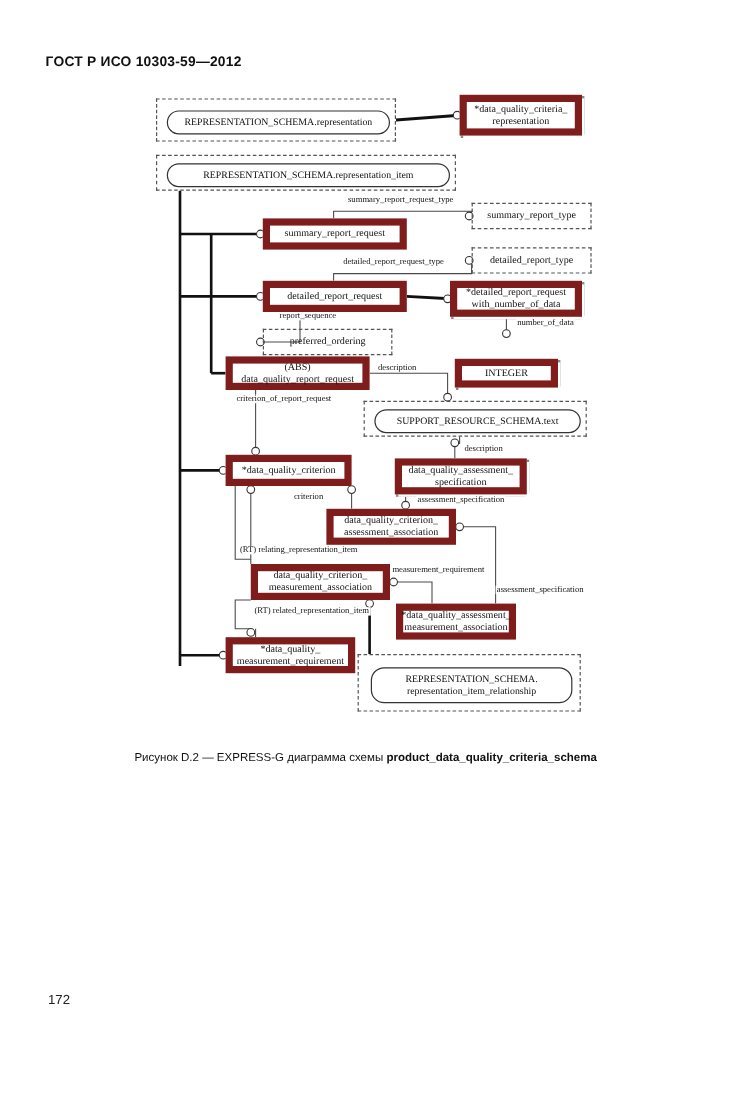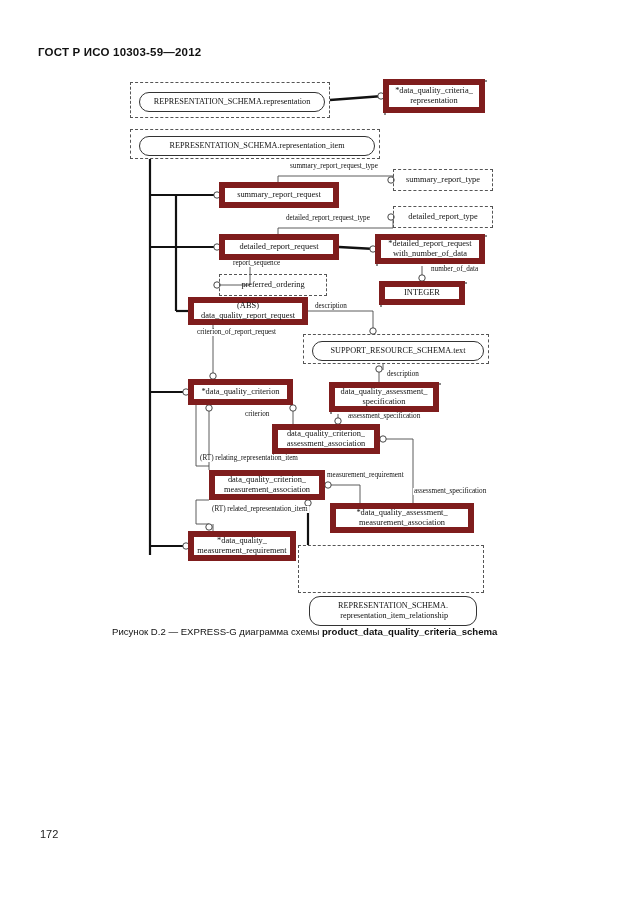--- a/index.html
+++ b/index.html
@@ -138,21 +138,21 @@
     <div class="node sch" style="left:303px;top:334px;width:186px;height:30px;">
       <div class="rounded" style="position:absolute;left:8px;top:6px;width:170px;height:18px;
                   display:flex;align-items:center;justify-content:center;font-size:8.2px;">
         <span>SUPPORT_RESOURCE_SCHEMA.text</span>
       </div>
     </div>
 
     <div class="node sch" style="left:298px;top:545px;width:186px;height:48px;">
       <div class="rounded" style="position:absolute;left:10px;top:10px;width:166px;height:28px;
                   display:flex;align-items:center;justify-content:center;font-size:8.2px;
-                  text-align:right;line-height:1.2;white-space:pre-line;margin-top:40px;">
+                  text-align:center;line-height:1.2;white-space:pre-line;">
         <span>REPRESENTATION_SCHEMA.
 representation_item_relationship</span>
       </div>
     </div>
 
     <div class="node sch" style="left:393px;top:169px;width:100px;height:22px;">
       <span>summary_report_type</span>
     </div>
     <div class="node sch" style="left:393px;top:206px;width:100px;height:22px;">
       <span>detailed_report_type</span>
@@ -168,21 +168,21 @@
     <div class="node ent" style="left:219px;top:182px;width:120px;height:26px;">
       <span>summary_report_request</span>
     </div>
     <div class="node ent" style="left:219px;top:234px;width:120px;height:26px;">
       <span>detailed_report_request</span>
     </div>
     <div class="node ent shadow" style="left:375px;top:234px;width:110px;height:30px;white-space:pre-line;">
       <span>*detailed_report_request
 with_number_of_data</span>
     </div>
-    <div class="node ent shadow" style="left:379px;top:281px;width:86px;height:24px;">
+    <div class="node ent shadow" style="left:379px;top:299px;width:86px;height:24px;">
       <span>INTEGER</span>
     </div>
     <div class="node ent" style="left:188px;top:297px;width:120px;height:28px;white-space:pre-line;">
       <span>(ABS)
 data_quality_report_request</span>
     </div>
     <div class="node ent" style="left:188px;top:379px;width:105px;height:26px;">
       <span>*data_quality_criterion</span>
     </div>
     <div class="node ent shadow" style="left:329px;top:382px;width:110px;height:30px;white-space:pre-line;">
@@ -190,21 +190,21 @@
 specification</span>
     </div>
     <div class="node ent" style="left:272px;top:424px;width:108px;height:30px;white-space:pre-line;">
       <span>data_quality_criterion_
 assessment_association</span>
     </div>
     <div class="node ent" style="left:209px;top:470px;width:116px;height:30px;white-space:pre-line;">
       <span>data_quality_criterion_
 measurement_association</span>
     </div>
-    <div class="node ent" style="left:330px;top:503px;width:144px;height:30px;white-space:pre-line;">
+    <div class="node ent" style="left:330px;top:503px;width:100px;height:30px;white-space:pre-line;">
       <span>*data_quality_assessment_
 measurement_association</span>
     </div>
     <div class="node ent" style="left:188px;top:531px;width:108px;height:30px;white-space:pre-line;">
       <span>*data_quality_
 measurement_requirement</span>
     </div>
 
     <div class="lbl" style="left:289px;top:163px;"><span>summary_report_request_type</span></div>
     <div class="lbl" style="left:285px;top:215px;"><span>detailed_report_request_type</span></div>

